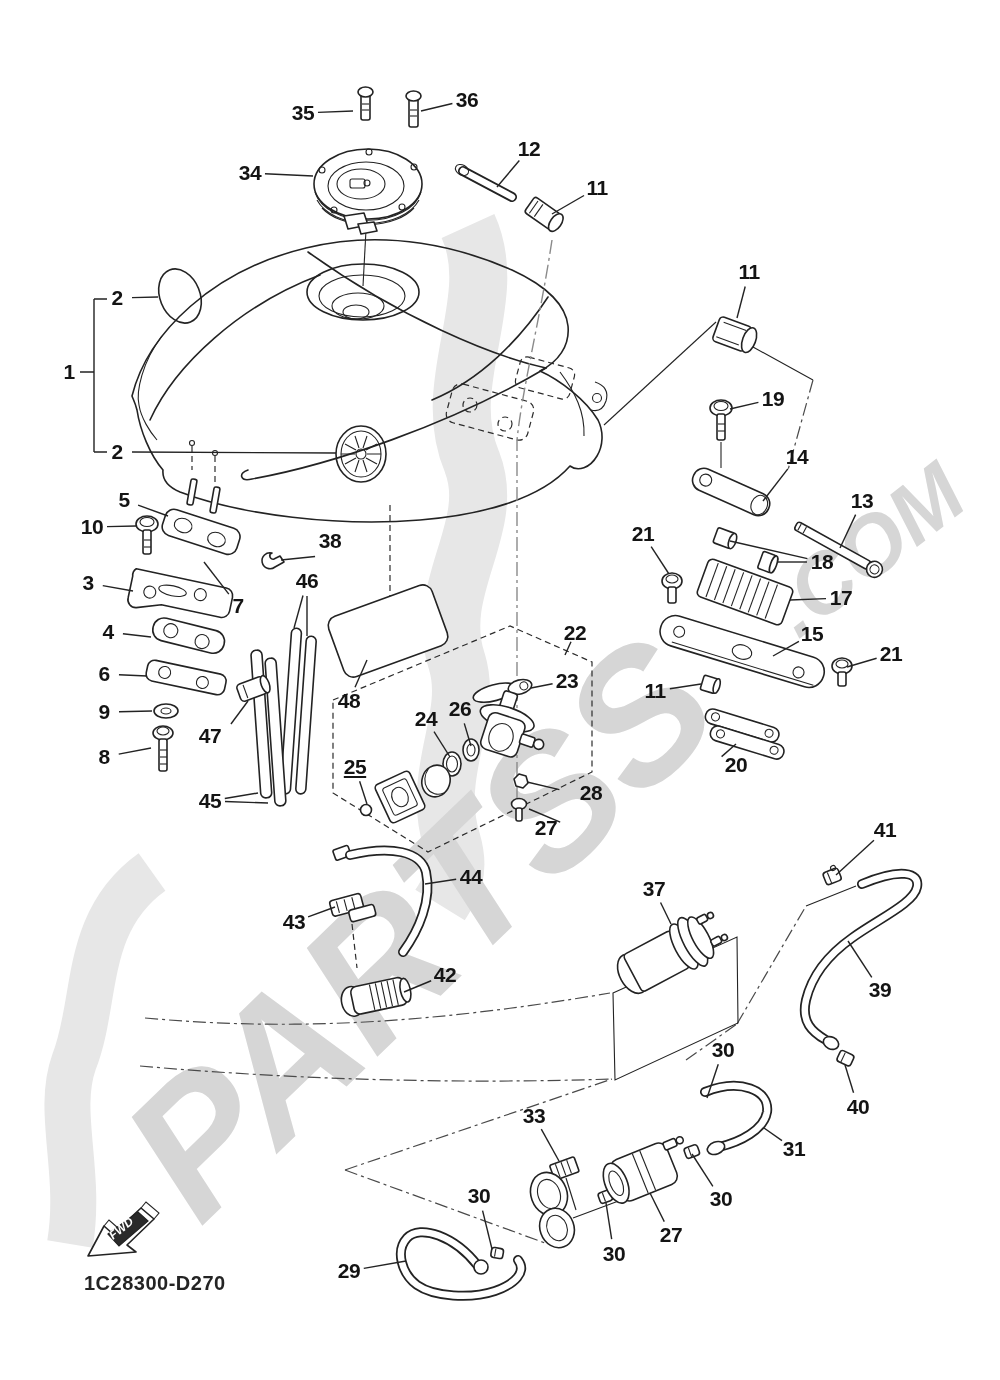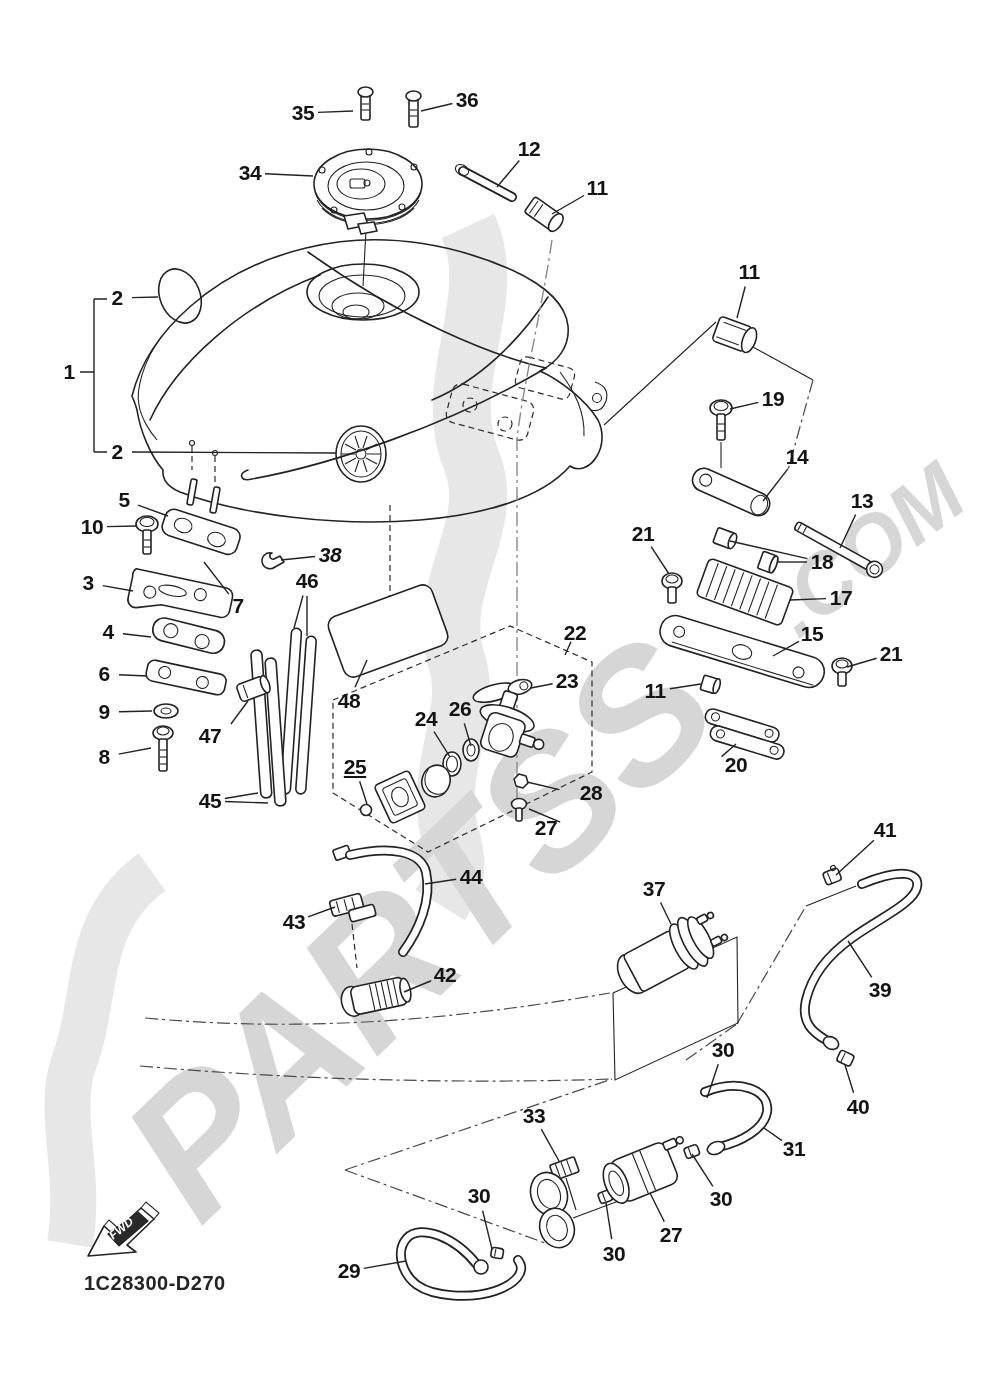--- a/index.html
+++ b/index.html
@@ -531,21 +531,21 @@
       <div class="callout" style="left: 117px; top: 452px;">2</div>
       <div class="callout" style="left: 773px; top: 399px;">19</div>
       <div class="callout" style="left: 797px; top: 457px;">14</div>
       <div class="callout" style="left: 862px; top: 501px;">13</div>
       <div class="callout" style="left: 124px; top: 500px;">5</div>
       <div class="callout" style="left: 92px; top: 527px;">10</div>
       <div class="callout" style="left: 822px; top: 562px;">18</div>
       <div class="callout" style="left: 643px; top: 534px;">21</div>
       <div class="callout" style="left: 841px; top: 598px;">17</div>
       <div class="callout" style="left: 88px; top: 583px;">3</div>
-      <div class="callout" style="left: 330px; top: 555px; font-style: italic;">38</div>
+      <div class="callout" style="left: 330px; top: 541px;">38</div>
       <div class="callout" style="left: 307px; top: 581px; text-align: center;">46</div>
       <div class="callout" style="left: 238px; top: 606px;">7</div>
       <div class="callout" style="left: 575px; top: 633px;">22</div>
       <div class="callout" style="left: 108px; top: 632px;">4</div>
       <div class="callout" style="left: 812px; top: 634px;">15</div>
       <div class="callout" style="left: 567px; top: 681px;">23</div>
       <div class="callout" style="left: 891px; top: 654px;">21</div>
       <div class="callout" style="left: 655px; top: 691px;">11</div>
       <div class="callout" style="left: 104px; top: 674px;">6</div>
       <div class="callout" style="left: 426px; top: 719px;">24</div>

